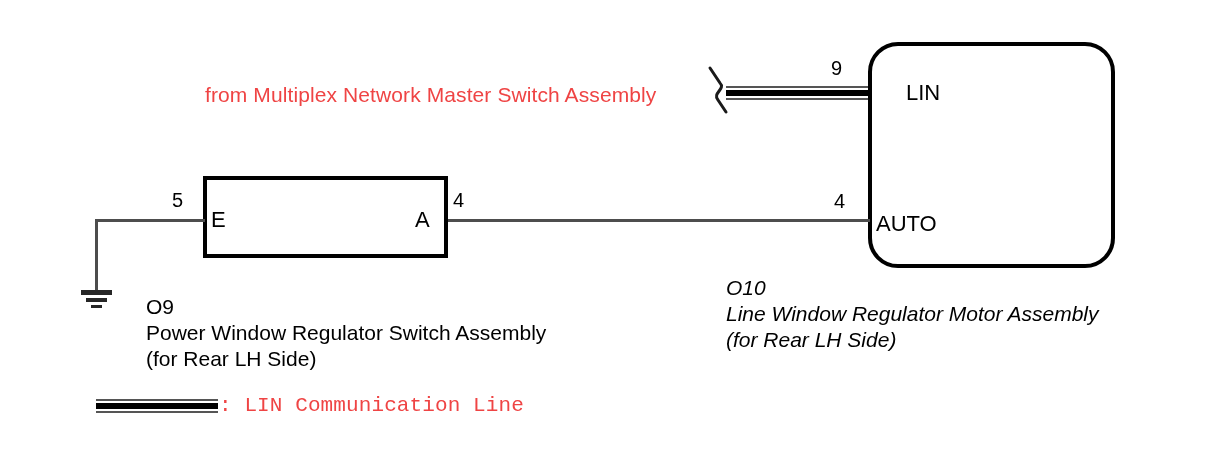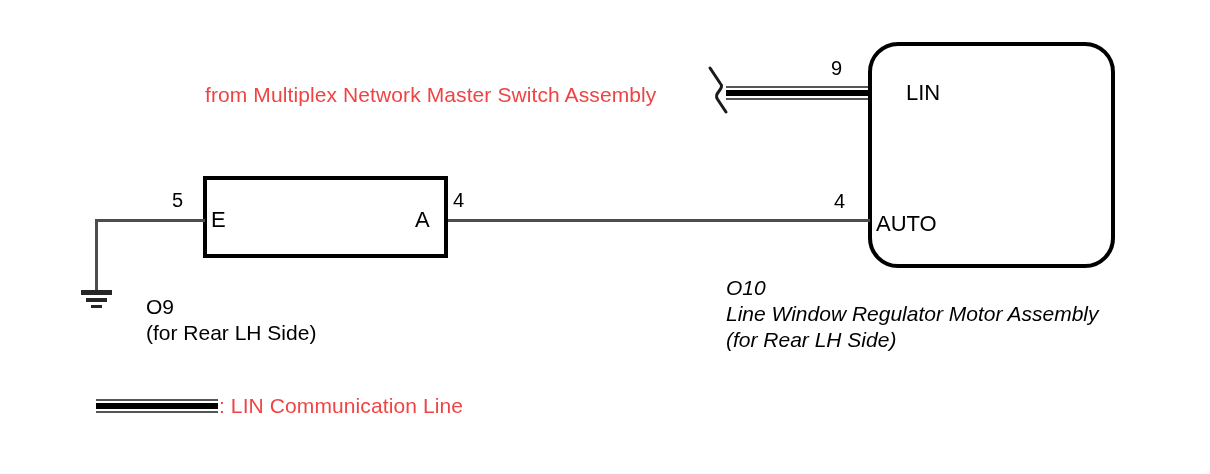--- a/index.html
+++ b/index.html
@@ -183,32 +183,33 @@
   <div class="wire-h" style="left:448px; top:219px; width:422px;"></div>
 
   <div>
     <div class="gnd-bar b1" style="left:81px; top:290px; width:31px;"></div>
     <div class="gnd-bar b2" style="left:86px; top:298px; width:21px;"></div>
     <div class="gnd-bar b3" style="left:91px; top:305px; width:11px;"></div>
   </div>
 
   <div class="txt-block" style="left:146px; top:281px;margin-top:13px;">
     <div>O9</div>
+    <div>Power Window Regulator Switch Assembly</div>
     <div>(for Rear LH Side)</div>
   </div>
 
   <div class="txt-block" style="left:726px; top:275px;font-style:italic;">
     <div>O10</div>
     <div>Line Window Regulator Motor Assembly</div>
     <div>(for Rear LH Side)</div>
   </div>
 
   <div class="lin-legend" style="left:96px; top:399px; width:122px;">
     <div class="band band-top"></div>
     <div class="band band-gap1"></div>
     <div class="band band-mid"></div>
     <div class="band band-gap2"></div>
     <div class="band band-bottom"></div>
   </div>
 
-  <div class="txt" style="left:219px; top:393px;">: LIN Communication Line</div>
+  <div class="txt" style="left:219px; top:393px;font-family:Liberation Mono, monospace;">: LIN Communication Line</div>
 
 </div>
 
 </body></html>

